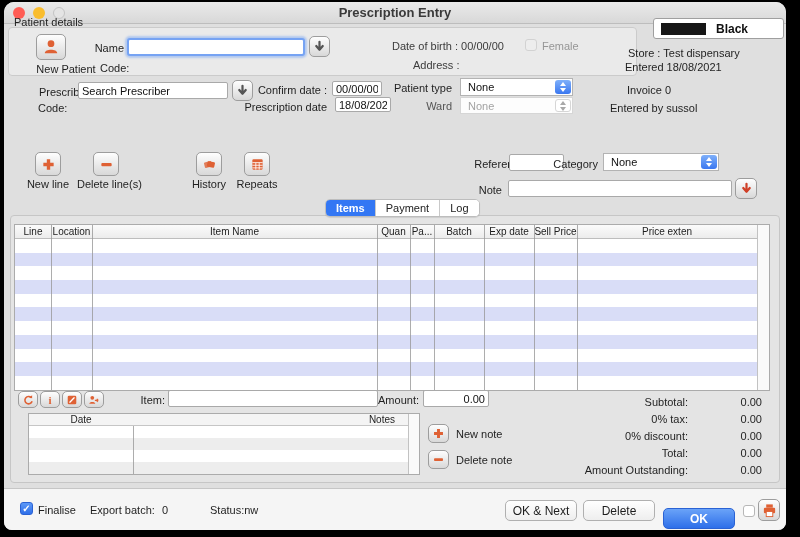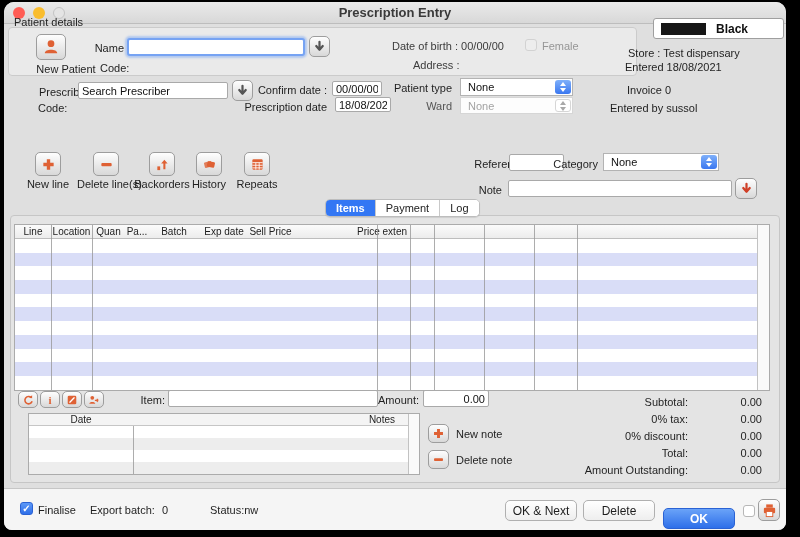--- a/index.html
+++ b/index.html
@@ -174,30 +174,20 @@
     <span class="tlabel">New line</span>
   </div>
   <div class="toolitem" style="left:73px;top:150px;">
     <div class="btn3d">
       <svg width="15" height="15" viewBox="0 0 16 16">
         <rect x="2.5" y="6.4" width="11" height="3.4" rx="1" fill="#df6134"></rect>
       </svg>
     </div>
     <span class="tlabel">Delete line(s)</span>
   </div>
-  <div class="toolitem" style="left:129px;top:150px;">
-    <div class="btn3d">
-      <svg width="15" height="15" viewBox="0 0 16 16">
-        <rect x="2.5" y="10" width="3" height="4" fill="#df6134"></rect>
-        <path d="M10 13 V6" stroke="#df6134" stroke-width="2.2"></path>
-        <path d="M6.5 7 L10 3 L13.5 7 Z" fill="#df6134"></path>
-      </svg>
-    </div>
-    <span class="tlabel">Backorders</span>
-  </div>
   <div class="toolitem" style="left:176px;top:150px;">
     <div class="btn3d">
       <svg width="15" height="15" viewBox="0 0 16 16">
         <rect x="2.5" y="5" width="8" height="6" rx="1" fill="#df6134" transform="rotate(-14 6.5 8)" opacity=".8"></rect>
         <rect x="5.5" y="5" width="8" height="6" rx="1" fill="#df6134" transform="rotate(12 9.5 8)"></rect>
       </svg>
     </div>
     <span class="tlabel">History</span>
   </div>
   <div class="toolitem" style="left:224px;top:150px;">
@@ -233,20 +223,21 @@
     <span class="tab active">Items</span>
     <span class="tab">Payment</span>
     <span class="tab">Log</span>
   </div>
 
   <div class="grid" id="items-grid" style="left:10px;top:222px;width:756px;height:167px;">
     <div class="scrollcol"></div>
   <div class="it-header">
         <div class="it-th" style="width: 36px;">Line</div>
         <div class="it-th" style="width: 41px;">Location</div>
+        <div class="it-th" style="width: 285px;">Item Name</div>
         <div class="it-th" style="width: 33px;">Quan</div>
         <div class="it-th" style="width: 24px;">Pa...</div>
         <div class="it-th" style="width: 50px;">Batch</div>
         <div class="it-th" style="width: 50px;">Exp date</div>
         <div class="it-th" style="width: 43px;">Sell Price</div>
         <div class="it-th" style="width: 180px;">Price exten</div>
       </div>
       <div class="it-row" style="width: 742px;"></div>
       <div class="it-row alt" style="width: 742px;"></div>
       <div class="it-row" style="width: 742px;"></div>

